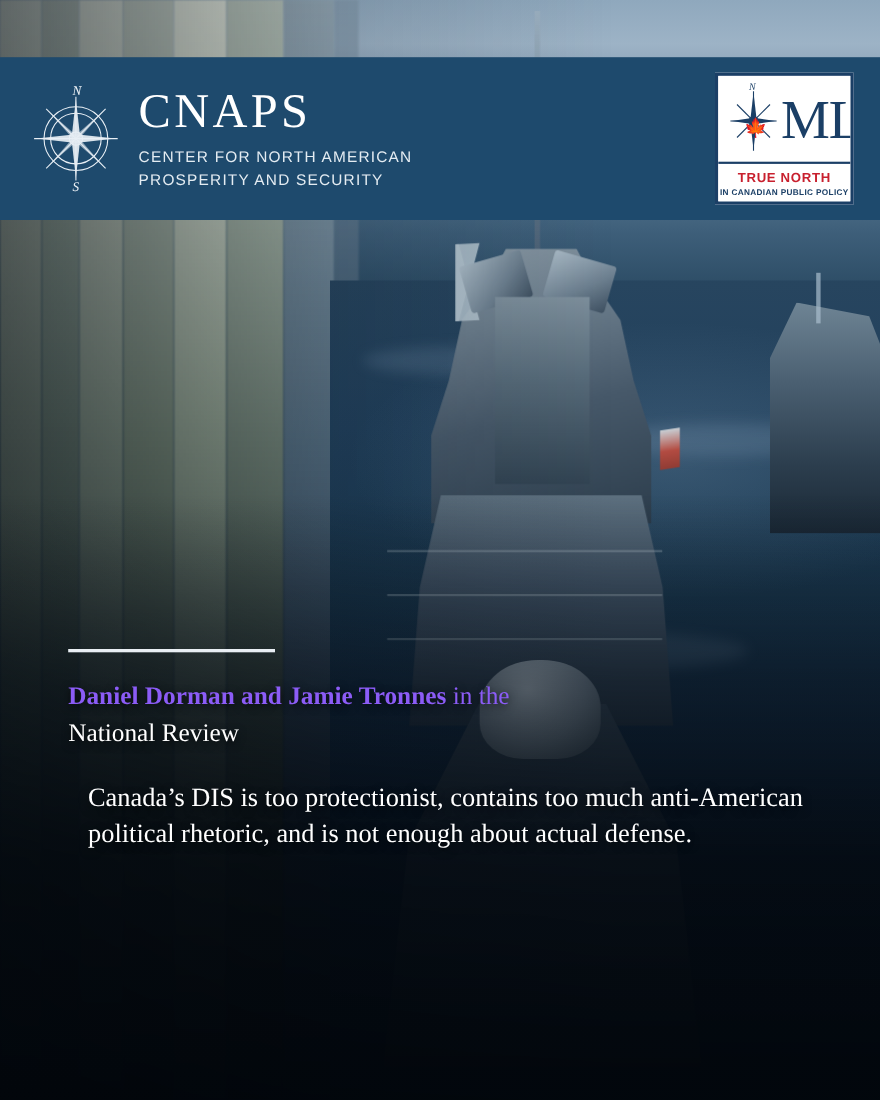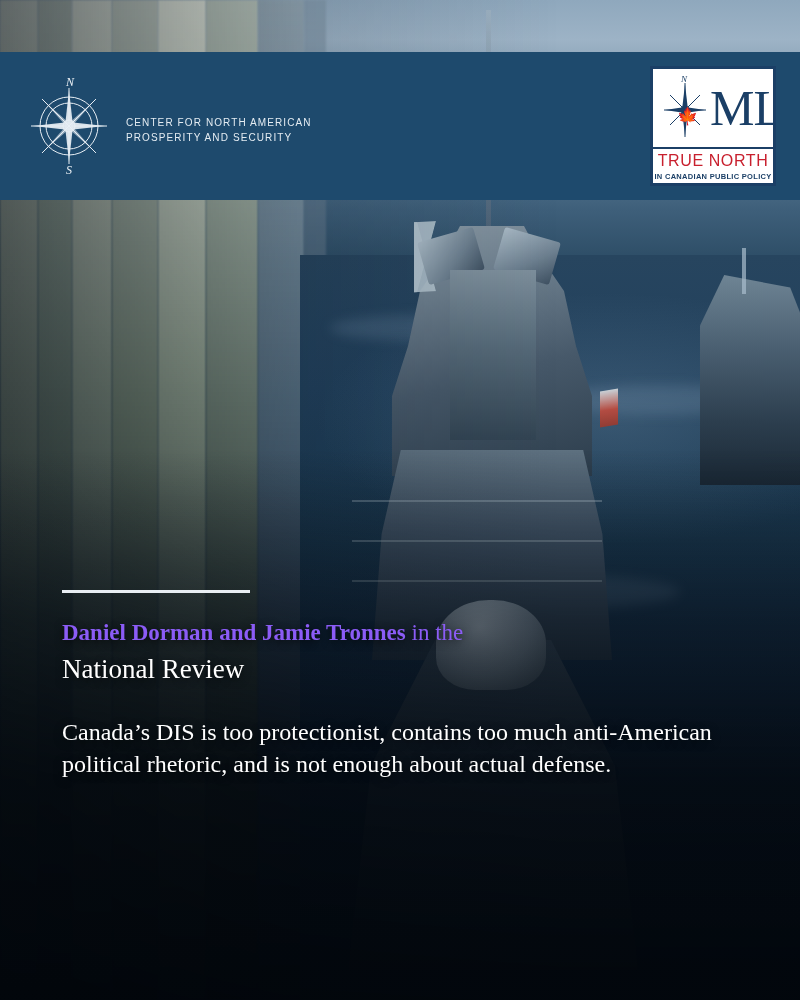--- a/index.html
+++ b/index.html
@@ -153,21 +153,21 @@
 
   .cnaps-text { color: #fff; }
   .cnaps-title {
     font-family: "Liberation Serif", serif;
     font-size: 44px; letter-spacing: 3px; line-height: 1;
     color: #ffffff; font-weight: 400;
   }
   .cnaps-sub {
     margin-top: 9px;
     font-family: "Liberation Sans", sans-serif;
-    font-size: 10px; letter-spacing: 1.1px; line-height: 1.45;
+    font-size: 14px; letter-spacing: 1.1px; line-height: 1.45;
     color: #e4ecf2; text-transform: uppercase;
   }
 
   
   .mli-logo {
     width: 126px; height: 120px;
     background: #ffffff;
     border: 3px solid #1b3f66;
     position: relative;
     display: flex; flex-direction: column;
@@ -199,21 +199,21 @@
     font-size: 50px; letter-spacing: -1px; color: #1b3f66;
     line-height: .92; font-weight: 400; padding-right: 2px;
   }
   .mli-lower {
     height: 34px; background: #ffffff;
     display: flex; flex-direction: column; align-items: center; justify-content: center;
     gap: 2px;
   }
   .mli-tn {
     font-family: "Liberation Sans", sans-serif;
-    font-size: 16px; font-weight: normal; letter-spacing: .6px; color: #c8202e;
+    font-size: 12px; font-weight: bold; letter-spacing: .6px; color: #c8202e;
   }
   .mli-cpp {
     font-family: "Liberation Sans", sans-serif;
     font-size: 7.5px; font-weight: bold; letter-spacing: .3px; color: #1b3f66; text-align: center;
   }
 
   
   .content {
     position: absolute; left: 62px; right: 50px; bottom: 0; top: 560px;
     color: #ffffff;
@@ -231,30 +231,31 @@
     margin: 30px 0 24px 0;
   }
   .byline {
     font-family: "Liberation Serif", serif;
     font-size: 23px; line-height: 1.35; color: #8b5cf6;
     text-shadow: 0 2px 8px rgba(0,0,0,.75);
   }
   .byline .authors { font-weight: bold; }
   .publication {
     font-family: "Liberation Serif", serif;
-    font-size: 27px; line-height: 1.4; color: #ffffff;
+    font-size: 23px; line-height: 1.4; color: #ffffff;
     margin-top: 3px;
     text-shadow: 0 2px 8px rgba(0,0,0,.75);
   }
   .blurb {
     margin-top: 28px;
     font-family: "Liberation Serif", serif;
     font-size: 24px; line-height: 1.33; color: #ffffff;
     max-width: 650px;
     text-shadow: 0 2px 9px rgba(0,0,0,.75);
+    margin-left: 18px;
   }
   .website {
     margin-top: 40px;
     text-align: center;
     font-family: "Liberation Serif", serif;
     font-size: 25px; color: #ffffff;
     letter-spacing: .2px;
     padding-right: 40px;
     text-shadow: 0 2px 9px rgba(0,0,0,.75);
   }
@@ -326,20 +327,21 @@
           </g>
           <g fill="#e8eff5" opacity=".6">
             <polygon points="18,25 43,47 40,50"></polygon>
             <polygon points="68,25 43,47 46,50"></polygon>
             <polygon points="18,75 43,53 40,50"></polygon>
             <polygon points="68,75 43,53 46,50"></polygon>
           </g>
         </svg>
       </div>
       <div class="cnaps-text">
+        <div class="cnaps-title">CNAPS</div>
         <div class="cnaps-sub">
           <div>CENTER FOR NORTH AMERICAN</div>
           <div>PROSPERITY AND SECURITY</div>
         </div>
       </div>
     </div>
 
     <div class="mli-logo">
       <div class="mli-upper">
         <div class="mli-mark">

